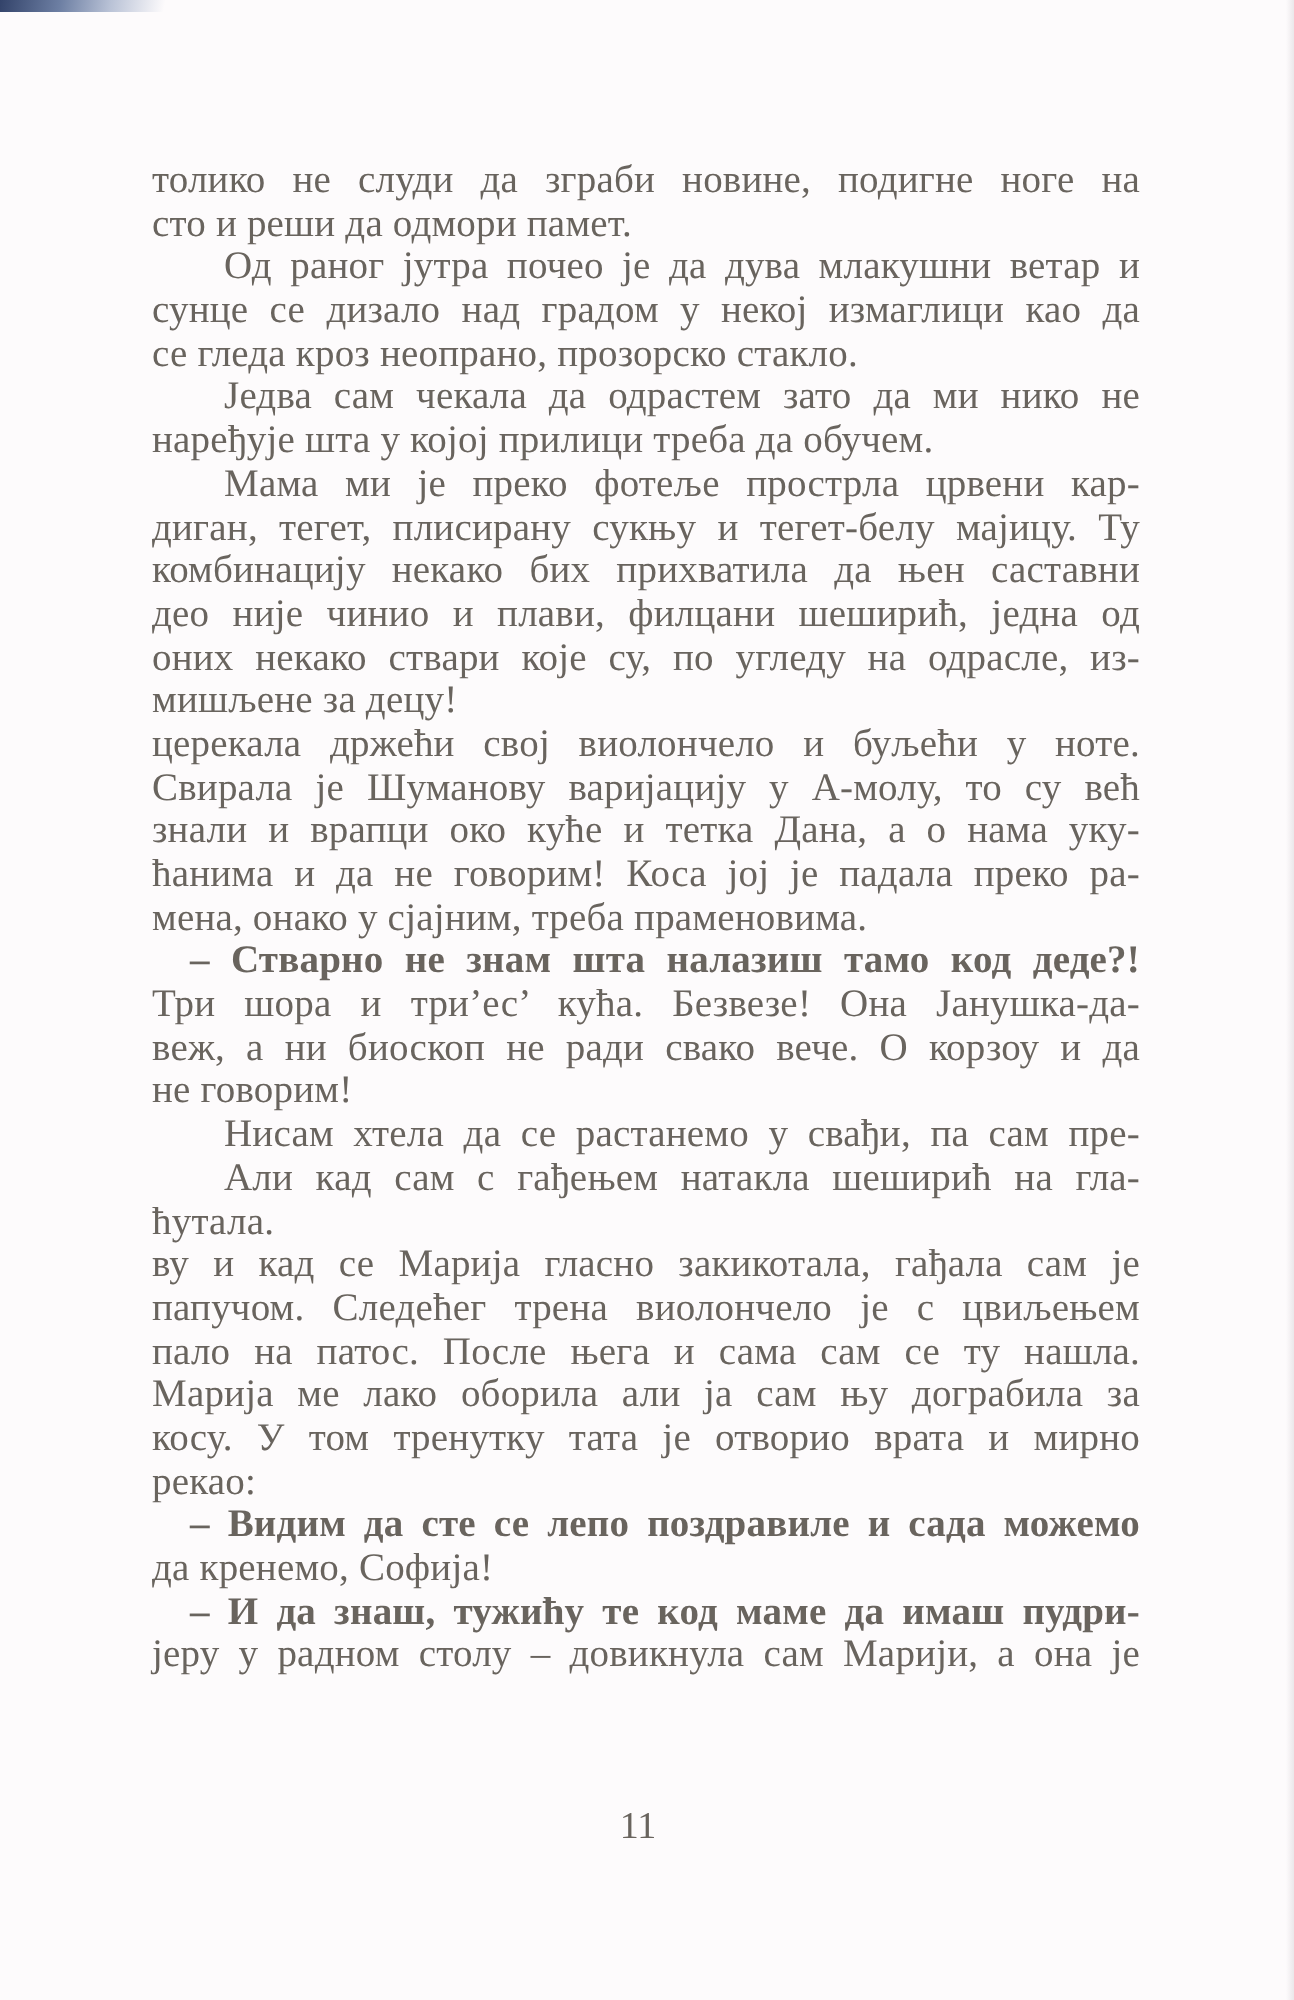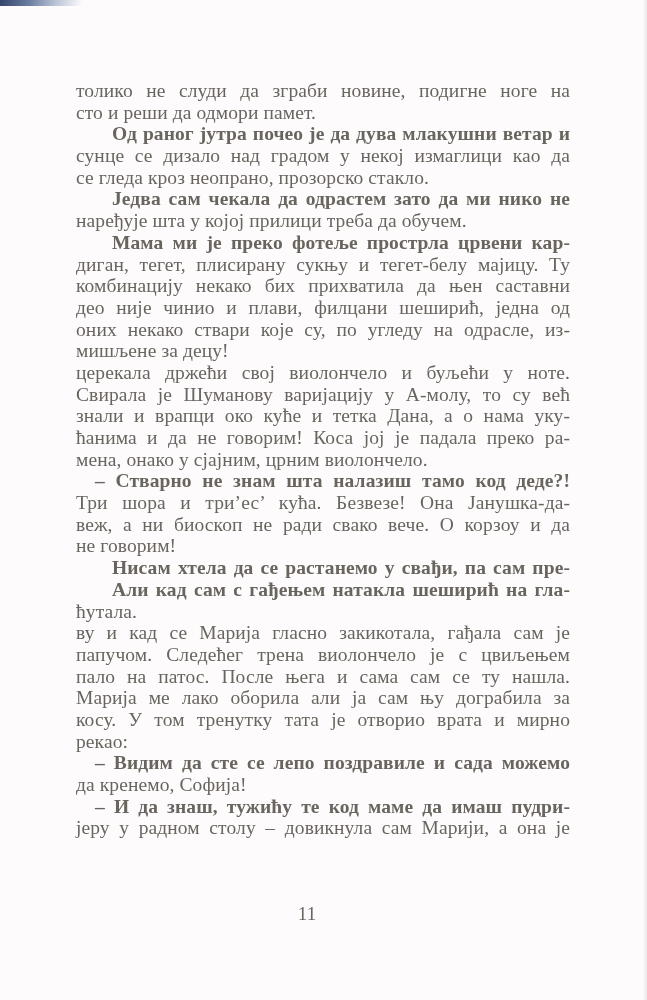--- a/index.html
+++ b/index.html
@@ -55,25 +55,25 @@
     font-size: 19.5px;
     letter-spacing: 0.1px;
     white-space: normal;
     text-align: justify;
     text-align-last: justify;
     color: var(--ink, #69645e);
   }
   .line.pend {
     text-align-last: left;
   }
-  .line.ind1 { padding-left: 36px; font-weight: bold; }
+  .line.ind1 { padding-left: 36px; }
   .line.ind2 { padding-left: 19px; font-weight: bold; }
   .page-number {
     position: absolute;
-    left: 60px;
+    left: 72px;
     top: 903px;
     width: 494px;
     text-align: center;
     font-size: 19px;
     line-height: 22px;
     color: var(--ink, #69645e);
   }
 </style>
 </head>
 <body>
@@ -92,21 +92,21 @@
       <div class="line ind1">Мама ми је преко фотеље прострла црвени кар-</div>
       <div class="line">диган, тегет, плисирану сукњу и тегет-белу мајицу. Ту</div>
       <div class="line">комбинацију некако бих прихватила да њен саставни</div>
       <div class="line">део није чинио и плави, филцани шеширић, једна од</div>
       <div class="line">оних некако ствари које су, по угледу на одрасле, из-</div>
       <div class="line pend">мишљене за децу!</div>
       <div class="line">церекала држећи свој виолончело и буљећи у ноте.</div>
       <div class="line">Свирала је Шуманову варијацију у А-молу, то су већ</div>
       <div class="line">знали и врапци око куће и тетка Дана, а о нама уку-</div>
       <div class="line">ћанима и да не говорим! Коса јој је падала преко ра-</div>
-      <div class="line pend">мена, онако у сјајним, црним виолончело.</div>
+      <div class="line pend">мена, онако у сјајним, треба праменовима.</div>
       <div class="line ind2">– Стварно не знам шта налазиш тамо код деде?!</div>
       <div class="line">Три шора и три’ес’ кућа. Безвезе! Она Јанушка-да-</div>
       <div class="line">веж, а ни биоскоп не ради свако вече. О корзоу и да</div>
       <div class="line pend">не говорим!</div>
       <div class="line ind1">Нисам хтела да се растанемо у свађи, па сам пре-</div>
       <div class="line ind1">Али кад сам с гађењем натакла шеширић на гла-</div>
       <div class="line pend">ћутала.</div>
       <div class="line">ву и кад се Марија гласно закикотала, гађала сам је</div>
       <div class="line">папучом. Следећег трена виолончело је с цвиљењем</div>
       <div class="line">пало на патос. После њега и сама сам се ту нашла.</div>

